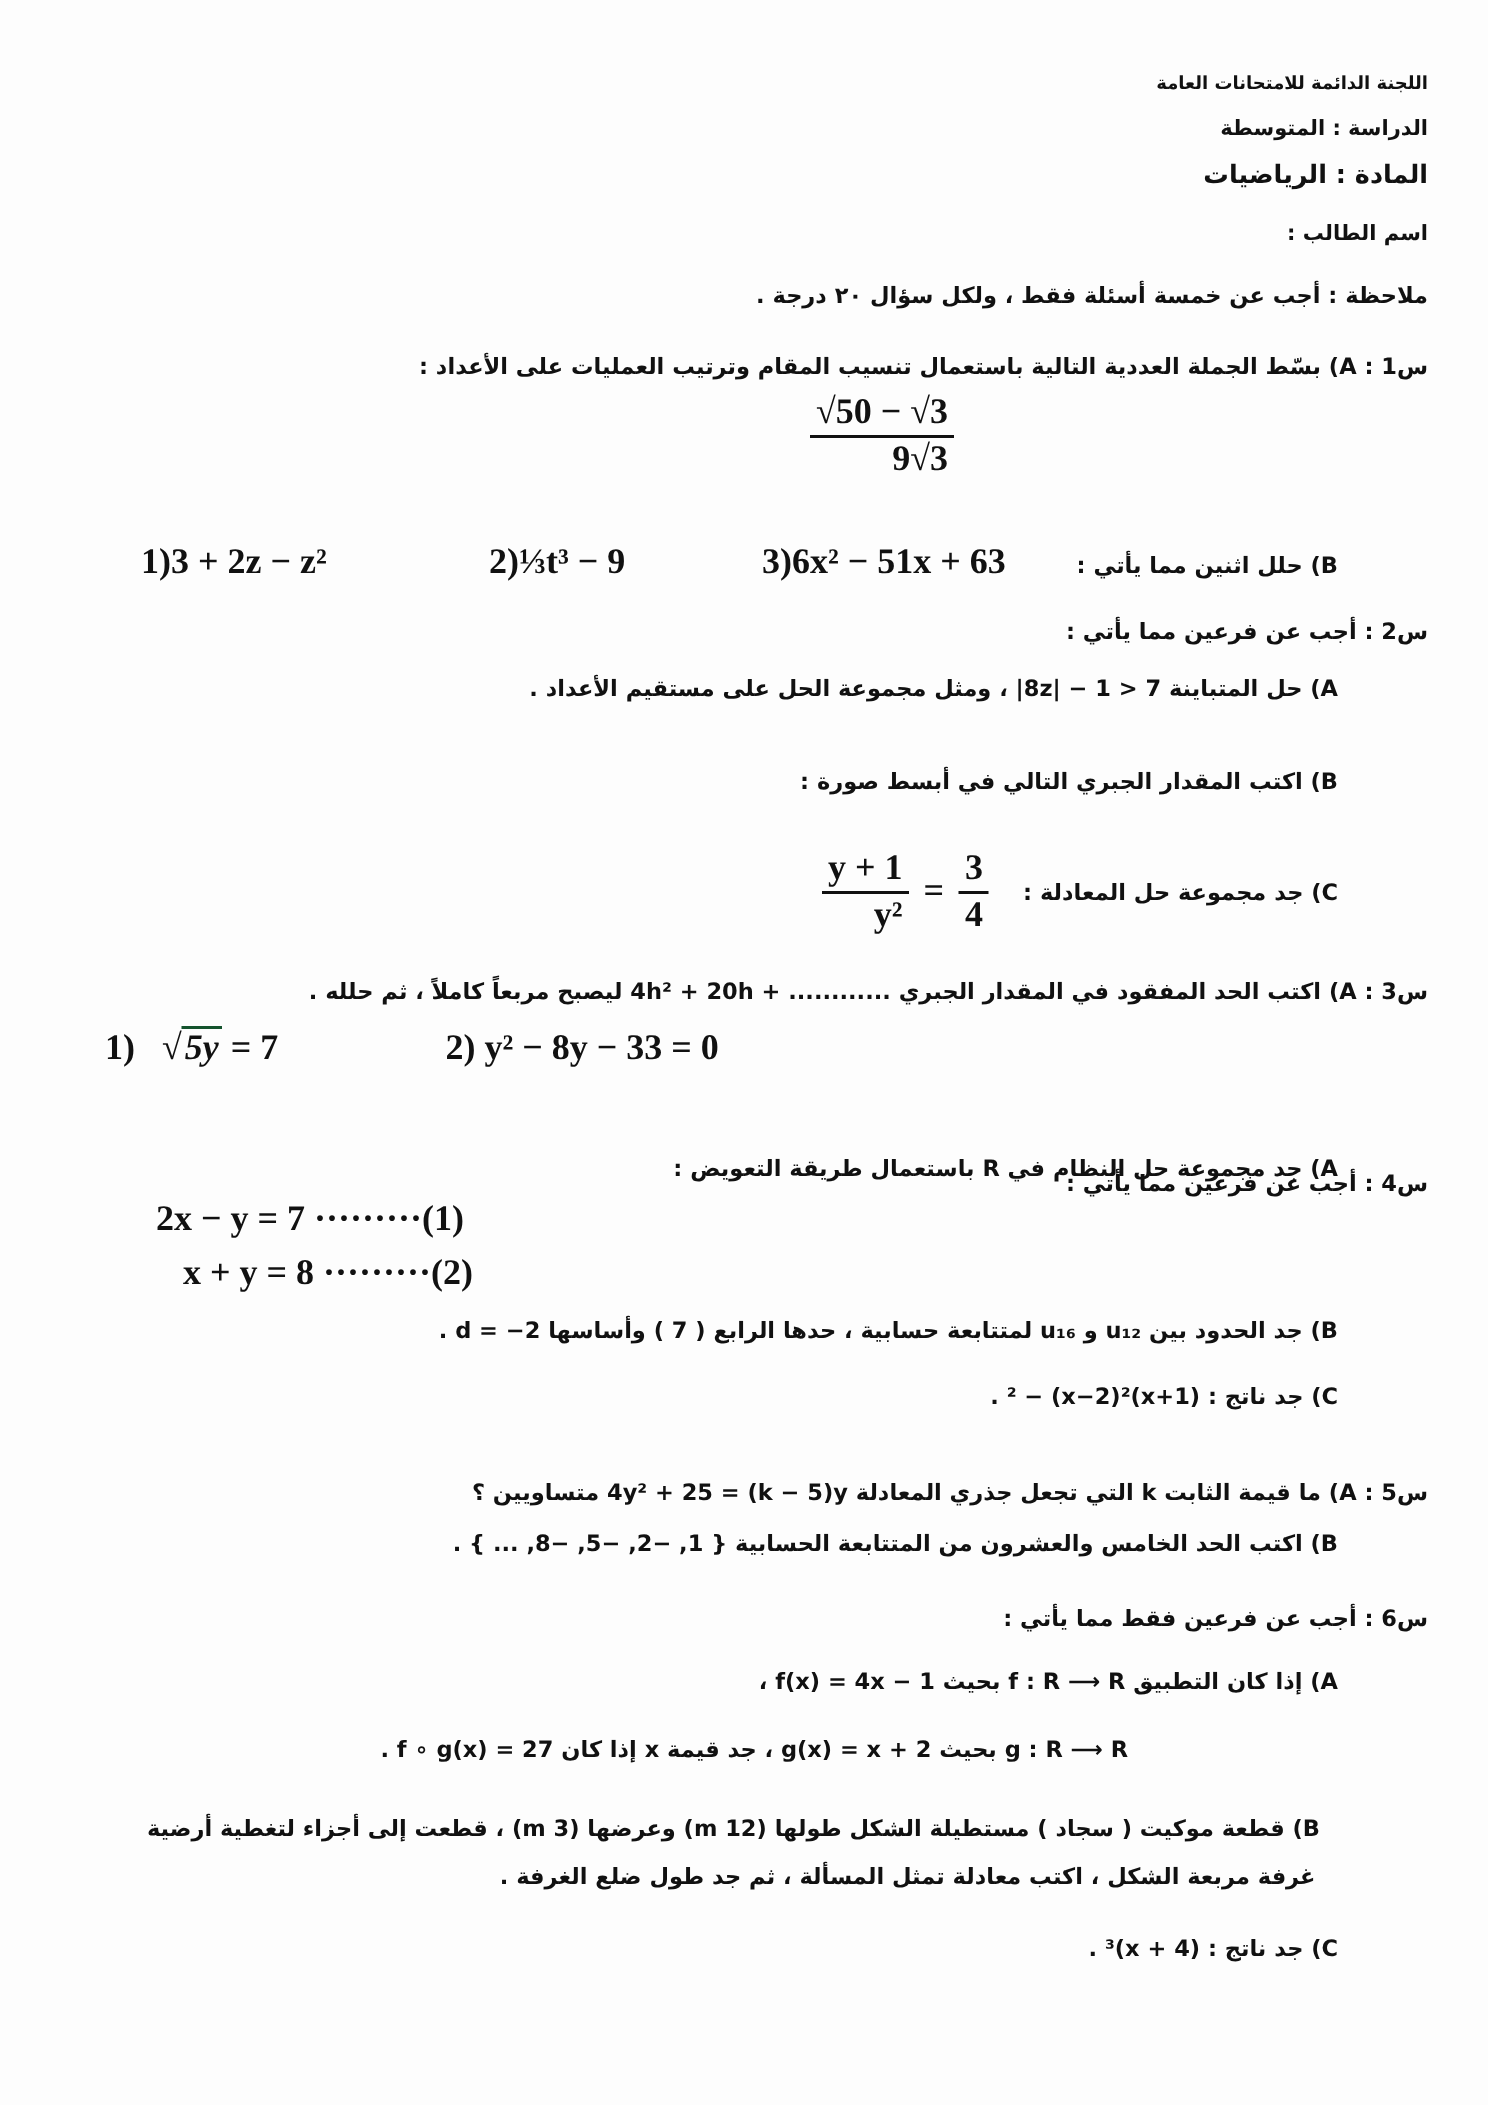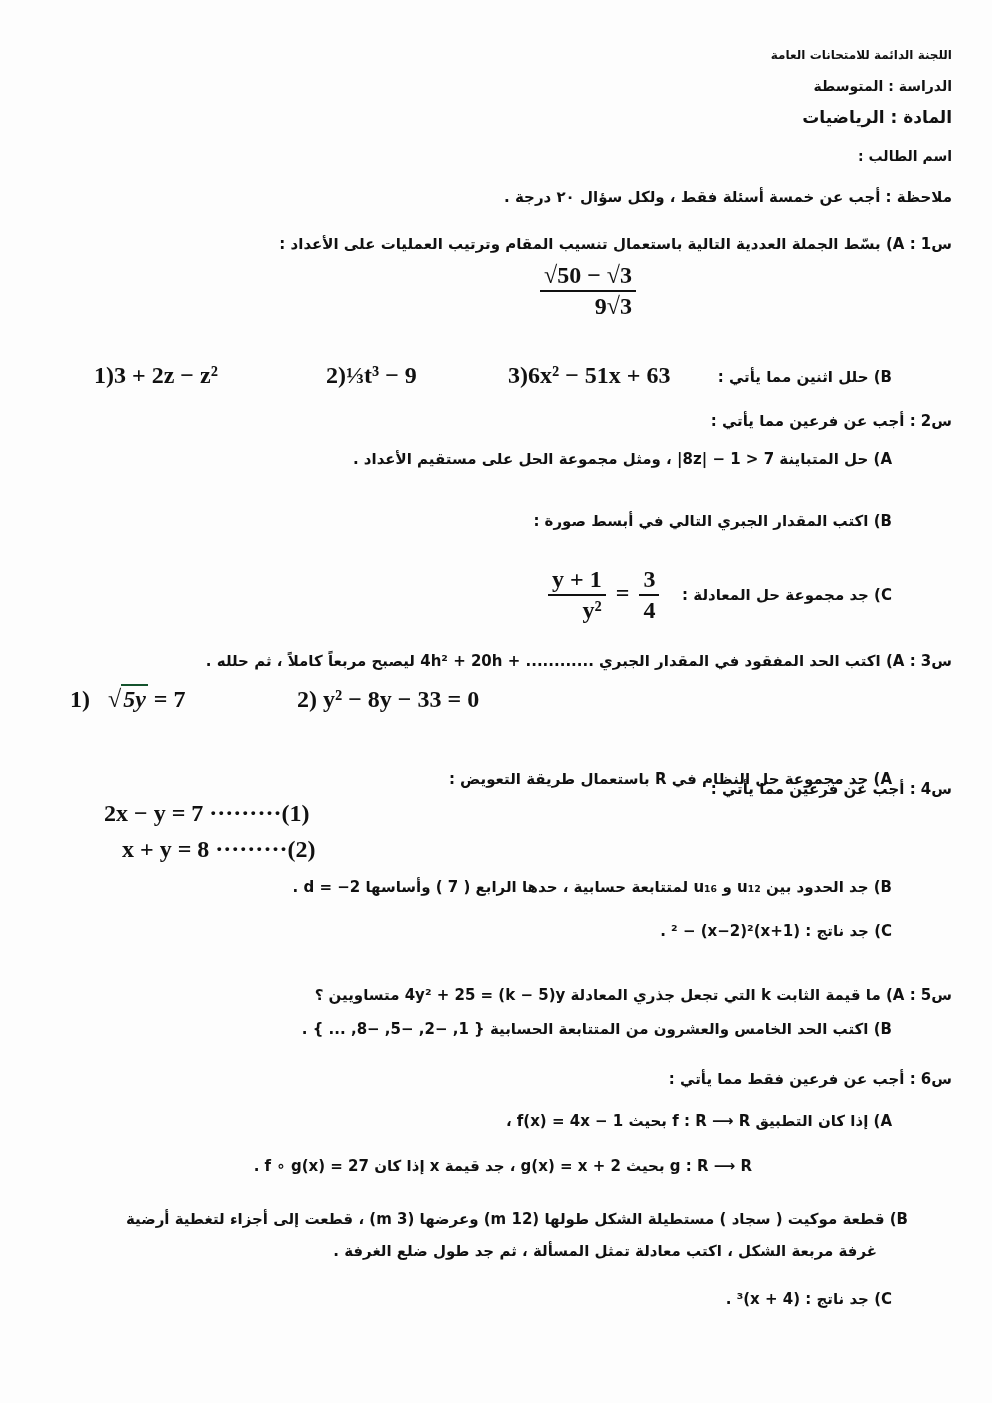--- a/index.html
+++ b/index.html
@@ -82,17 +82,17 @@
 
   <div class="abs ar rtl" style="top:986px;right:40px;">
     <span>س5 :</span>
     <span>A) ما قيمة الثابت k التي تجعل جذري المعادلة 4y² + 25 = (k − 5)y متساويين ؟</span>
   </div>
   <div class="abs ar rtl" style="top:1020px;right:100px;">B) اكتب الحد الخامس والعشرون من المتتابعة الحسابية { 1, −2, −5, −8, ... } .</div>
 
   <div class="abs ar rtl" style="top:1070px;right:40px;">س6 : أجب عن فرعين فقط مما يأتي :</div>
   <div class="abs ar rtl" style="top:1112px;right:100px;">A) إذا كان التطبيق f : R ⟶ R بحيث f(x) = 4x − 1 ،</div>
   <div class="abs ar rtl" style="top:1157px;right:240px;">g : R ⟶ R بحيث g(x) = x + 2 ، جد قيمة x إذا كان f ∘ g(x) = 27 .</div>
-  <div class="abs ar rtl" style="top:1210px;right:84px;">B) قطعة موكيت ( سجاد ) مستطيلة الشكل طولها (12 m) وعرضها (3 m) ، قطعت إلى أجزاء لتغطية أرضية</div>
+  <div class="abs ar rtl" style="top:1210px;right:112px;">B) قطعة موكيت ( سجاد ) مستطيلة الشكل طولها (12 m) وعرضها (3 m) ، قطعت إلى أجزاء لتغطية أرضية</div>
   <div class="abs ar rtl" style="top:1242px;right:115px;">غرفة مربعة الشكل ، اكتب معادلة تمثل المسألة ، ثم جد طول ضلع الغرفة .</div>
   <div class="abs ar rtl" style="top:1290px;right:100px;">C) جد ناتج : (x + 4)³ .</div>
 
 </div>
 
 </body></html>

